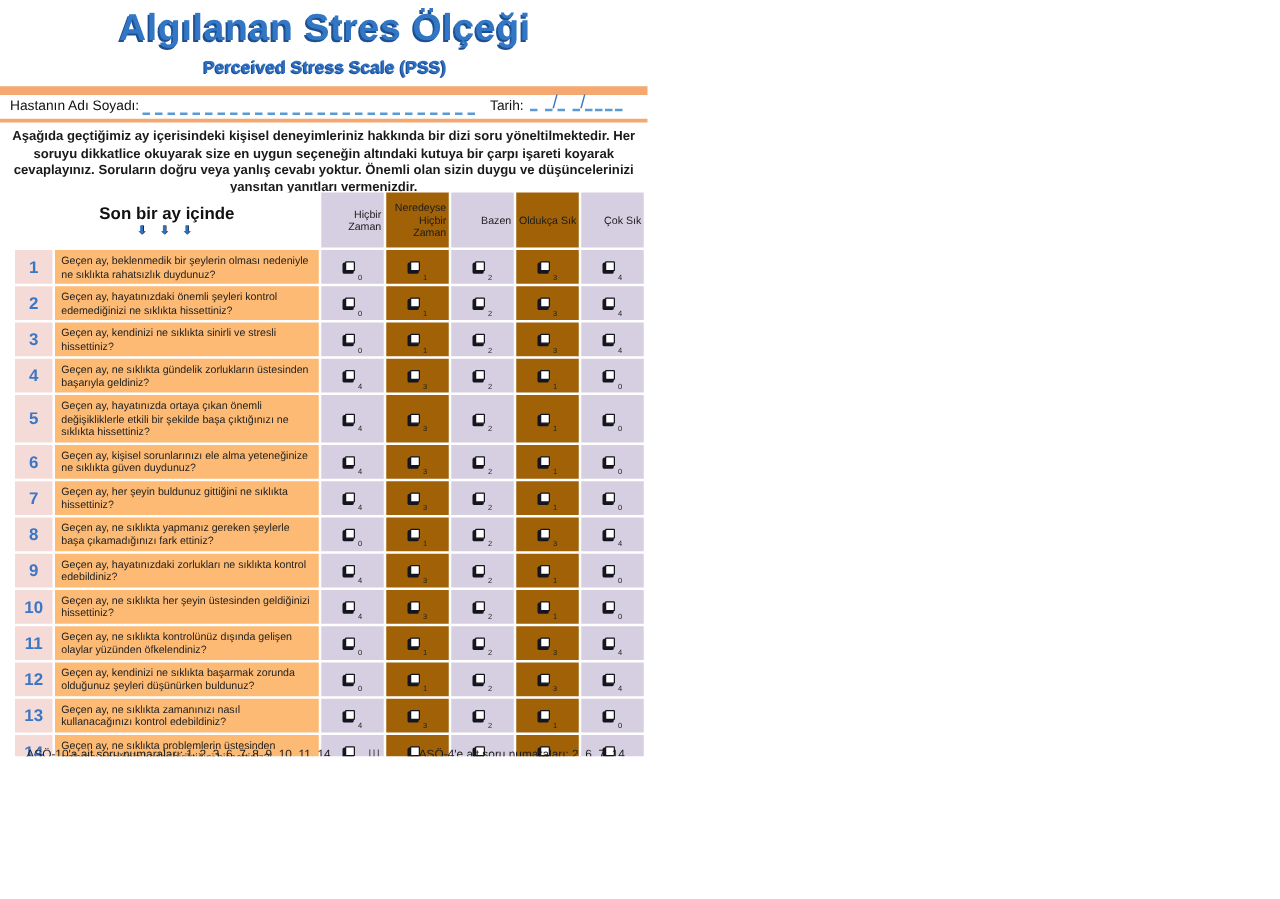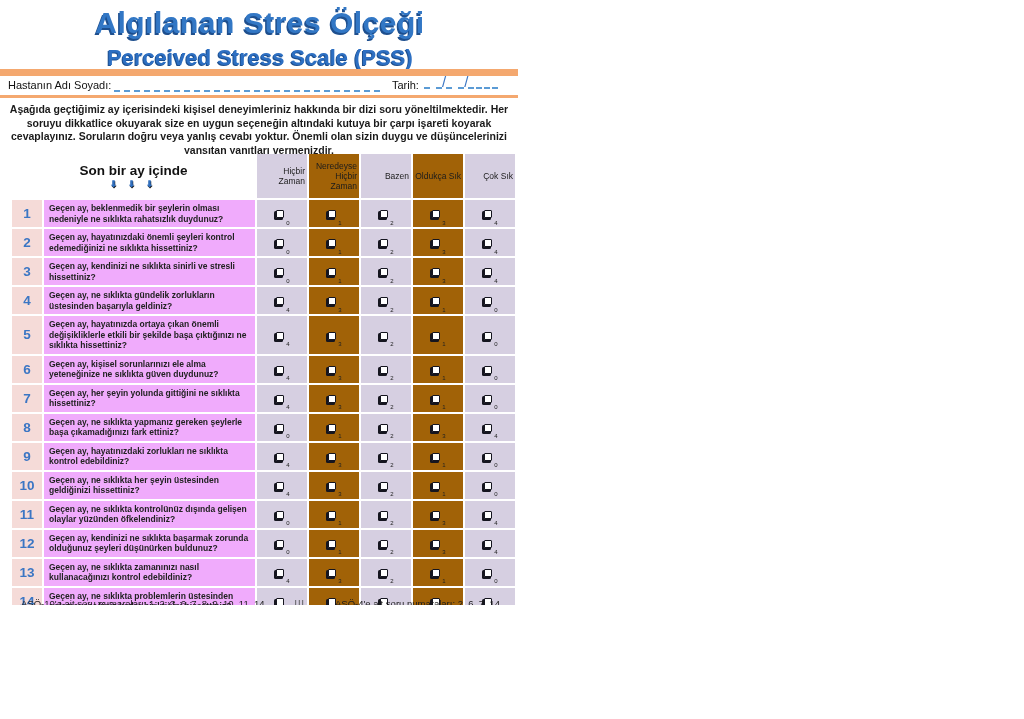--- a/index.html
+++ b/index.html
@@ -6,21 +6,21 @@
   body { background:#ffffff; font-family:"Liberation Sans", sans-serif; }
   .page { position:relative; width:1024px; height:605px; background:#fff; overflow:hidden;padding-left:27px; }
 
   .form-title {
     position:absolute; left:0; top:6px; width:520px; text-align:center;
     font-size:30px; font-weight:bold; color:#3277c5;
     text-shadow:-1.5px 1.5px 0 #1e4f8e; letter-spacing:0.5px;
   }
   .form-subtitle {
     position:absolute; left:0; top:45px; width:520px; text-align:center;
-    font-size:22px; font-weight:bold; color:#2d6fc2; text-shadow:-1px 1px 0 #1e4f8e;
+    font-size:14px; font-weight:bold; color:#2d6fc2; text-shadow:-1px 1px 0 #1e4f8e;
   }
   .bar { position:absolute; left:0; width:518px; background:#f4a86f; }
   .bar-top { top:69px; height:7px; }
   .bar-thin { top:95px; height:3px; }
 
   .patient-row { position:absolute; left:8px; top:78px; width:508px; height:16px; font-size:11px; color:#111; }
   .p-label { position:absolute; left:0; top:1px; }
   .name-line { position:absolute; left:106px; top:12px; width:266px; border-bottom:2px dashed #5b9bd5; height:1px; }
   .date-label { position:absolute; left:384px; top:1px; }
   .date-slots { position:absolute; left:416px; top:-6px; width:100px; height:22px; }
@@ -35,21 +35,21 @@
 
   table.pss { position:absolute; left:10px; top:152px; border-collapse:separate; border-spacing:2px; }
   table.pss th, table.pss td { vertical-align:middle; }
   th.first { width:243px; background:#fff; text-align:center; }
   .sonbir { font-size:13.5px; font-weight:bold; color:#111; }
   .arrows { font-size:9px; color:#2f6fc0; letter-spacing:4px; text-shadow:0.5px 0.5px 0 #111; margin-top:1px; }
   th.coldark, td.coldark { background:#d6cfe1; }
   th.collight, td.collight { background:#a16207; }
   th.colhead { width:50px; height:44px; font-size:8.5px; font-weight:normal; color:#1c1c1c; text-align:right; line-height:10px; padding:2px; }
   td.num { width:30px; background:#f5dbd8; color:#3b76c4; font-weight:bold; font-size:13.5px; text-align:center; }
-  td.q { width:211px; background:#f0abfc; font-size:8.5px; color:#222; line-height:10.5px; padding:3px 5px; min-height:27px;font-weight:bold; }
+  td.q { width:211px; background:#fdba74; font-size:8.5px; color:#222; line-height:10.5px; padding:3px 5px; min-height:27px; }
   tr.qrow { height:27px; }
   td.chk { width:50px; text-align:center; }
   .box { display:inline-block; width:8px; height:8px; background:#fff; border:1px solid #15151f;
          box-shadow:-1.5px 1.5px 0 0.5px #15151f; border-radius:1px; vertical-align:middle; }
   .sub { font-size:6px; color:#222; vertical-align:bottom; display:inline-block; transform:translate(2px,3px); }
 
   .aso-row { position:absolute; left:10px; top:598px; width:501px; display:flex; justify-content:center; gap:30px;
              font-size:9.5px; color:#1c1c1c; }
   .aso-div { color:#444; letter-spacing:1px; }
 
@@ -153,21 +153,21 @@
           <td class="num">6</td>
           <td class="q">Geçen ay, kişisel sorunlarınızı ele alma yeteneğinize ne sıklıkta güven duydunuz?</td>
           <td class="chk coldark"><span class="box"></span><span class="sub">4</span></td>
           <td class="chk collight"><span class="box"></span><span class="sub">3</span></td>
           <td class="chk coldark"><span class="box"></span><span class="sub">2</span></td>
           <td class="chk collight"><span class="box"></span><span class="sub">1</span></td>
           <td class="chk coldark"><span class="box"></span><span class="sub">0</span></td>
         </tr>
         <tr class="qrow">
           <td class="num">7</td>
-          <td class="q">Geçen ay, her şeyin yolunda gittiğini ne sıklıkta hissettiniz?</td>
+          <td class="q">Geçen ay, her şeyin buldunuz gittiğini ne sıklıkta hissettiniz?</td>
           <td class="chk coldark"><span class="box"></span><span class="sub">4</span></td>
           <td class="chk collight"><span class="box"></span><span class="sub">3</span></td>
           <td class="chk coldark"><span class="box"></span><span class="sub">2</span></td>
           <td class="chk collight"><span class="box"></span><span class="sub">1</span></td>
           <td class="chk coldark"><span class="box"></span><span class="sub">0</span></td>
         </tr>
         <tr class="qrow">
           <td class="num">8</td>
           <td class="q">Geçen ay, ne sıklıkta yapmanız gereken şeylerle başa çıkamadığınızı fark ettiniz?</td>
           <td class="chk coldark"><span class="box"></span><span class="sub">0</span></td>

